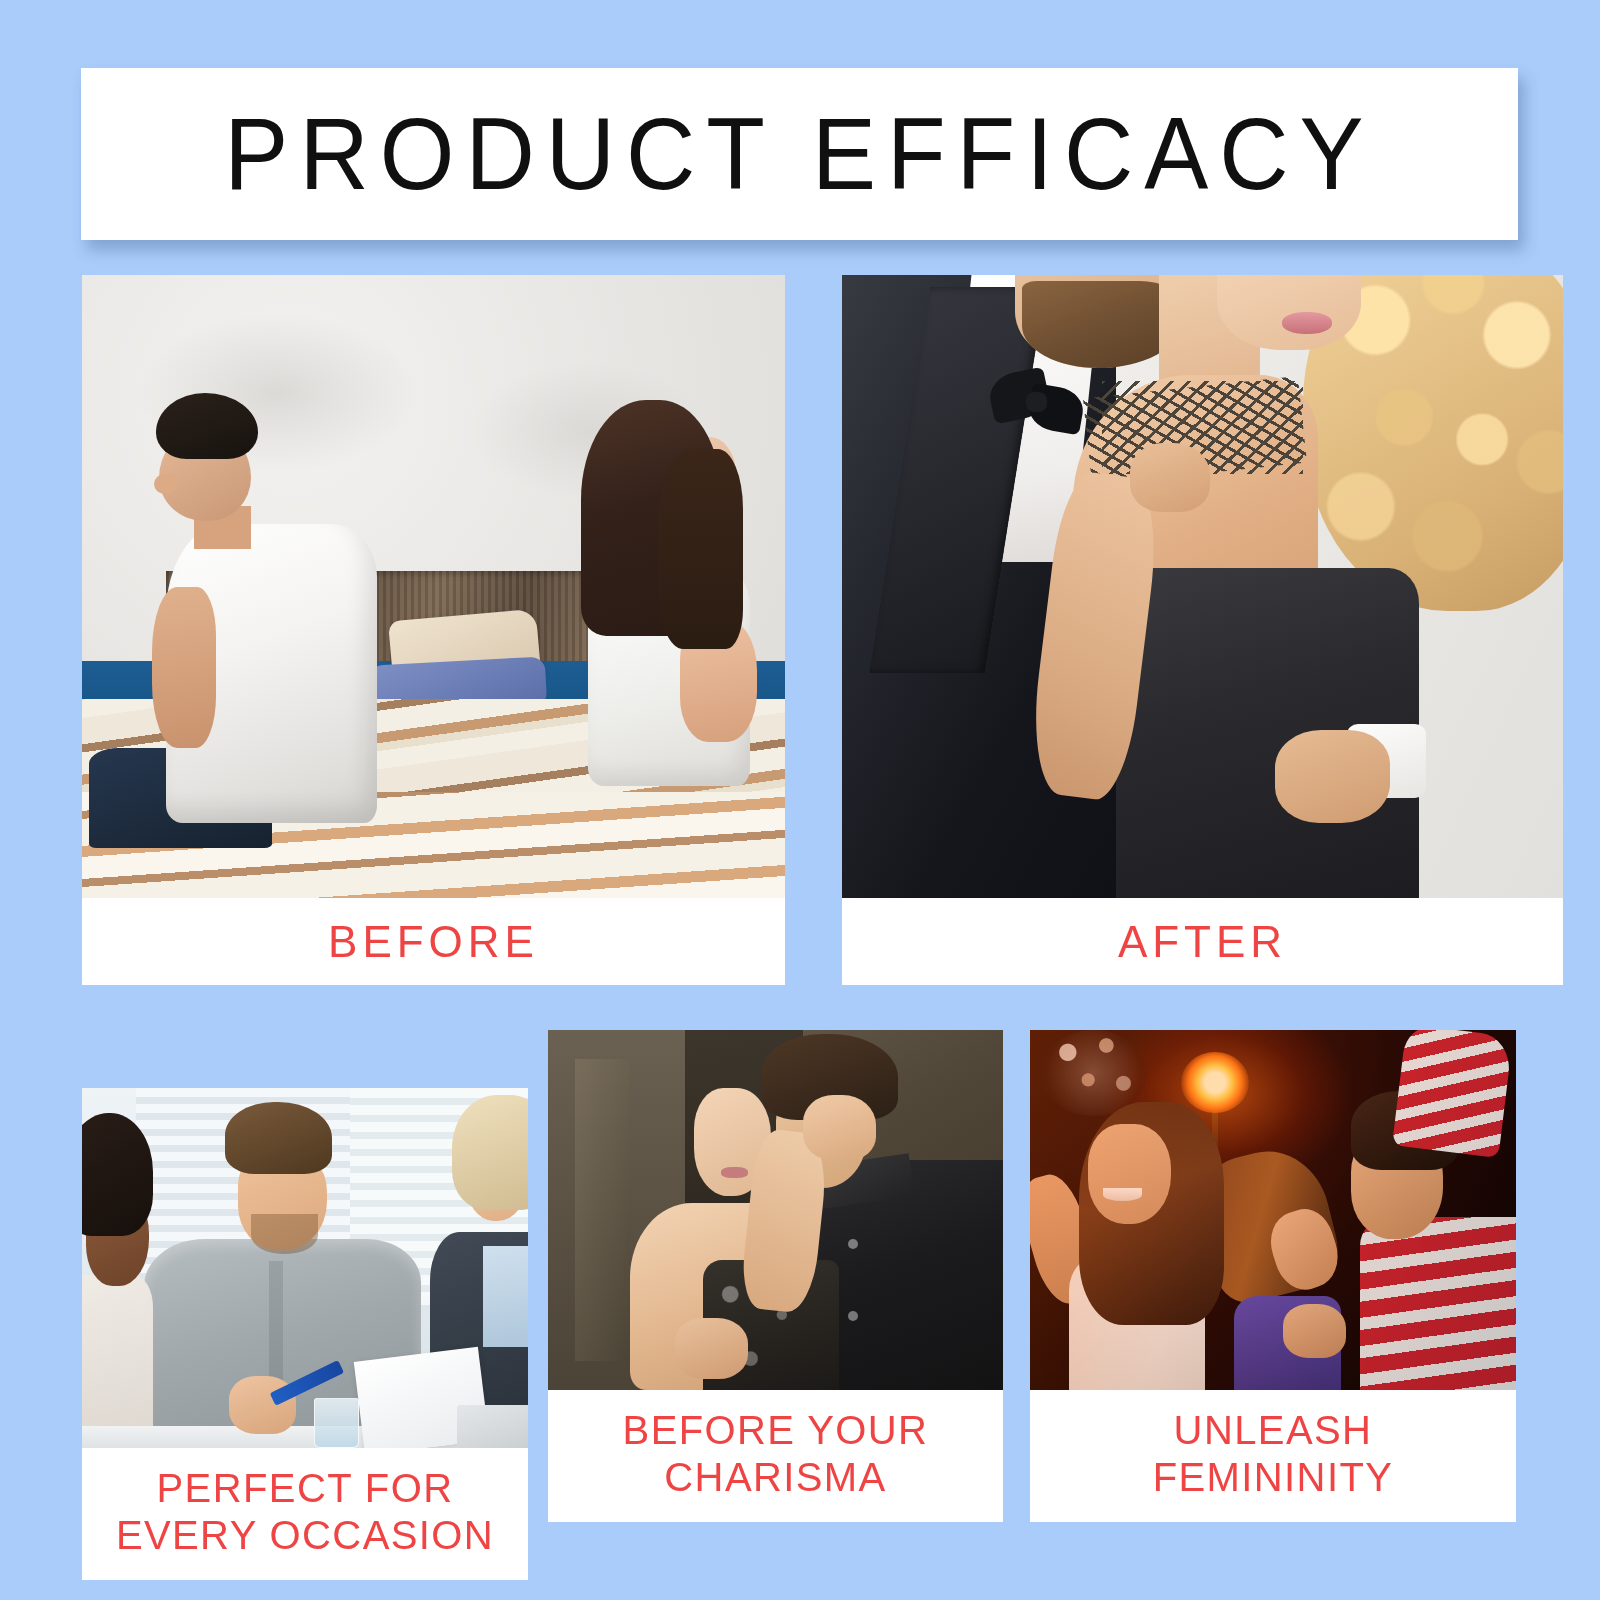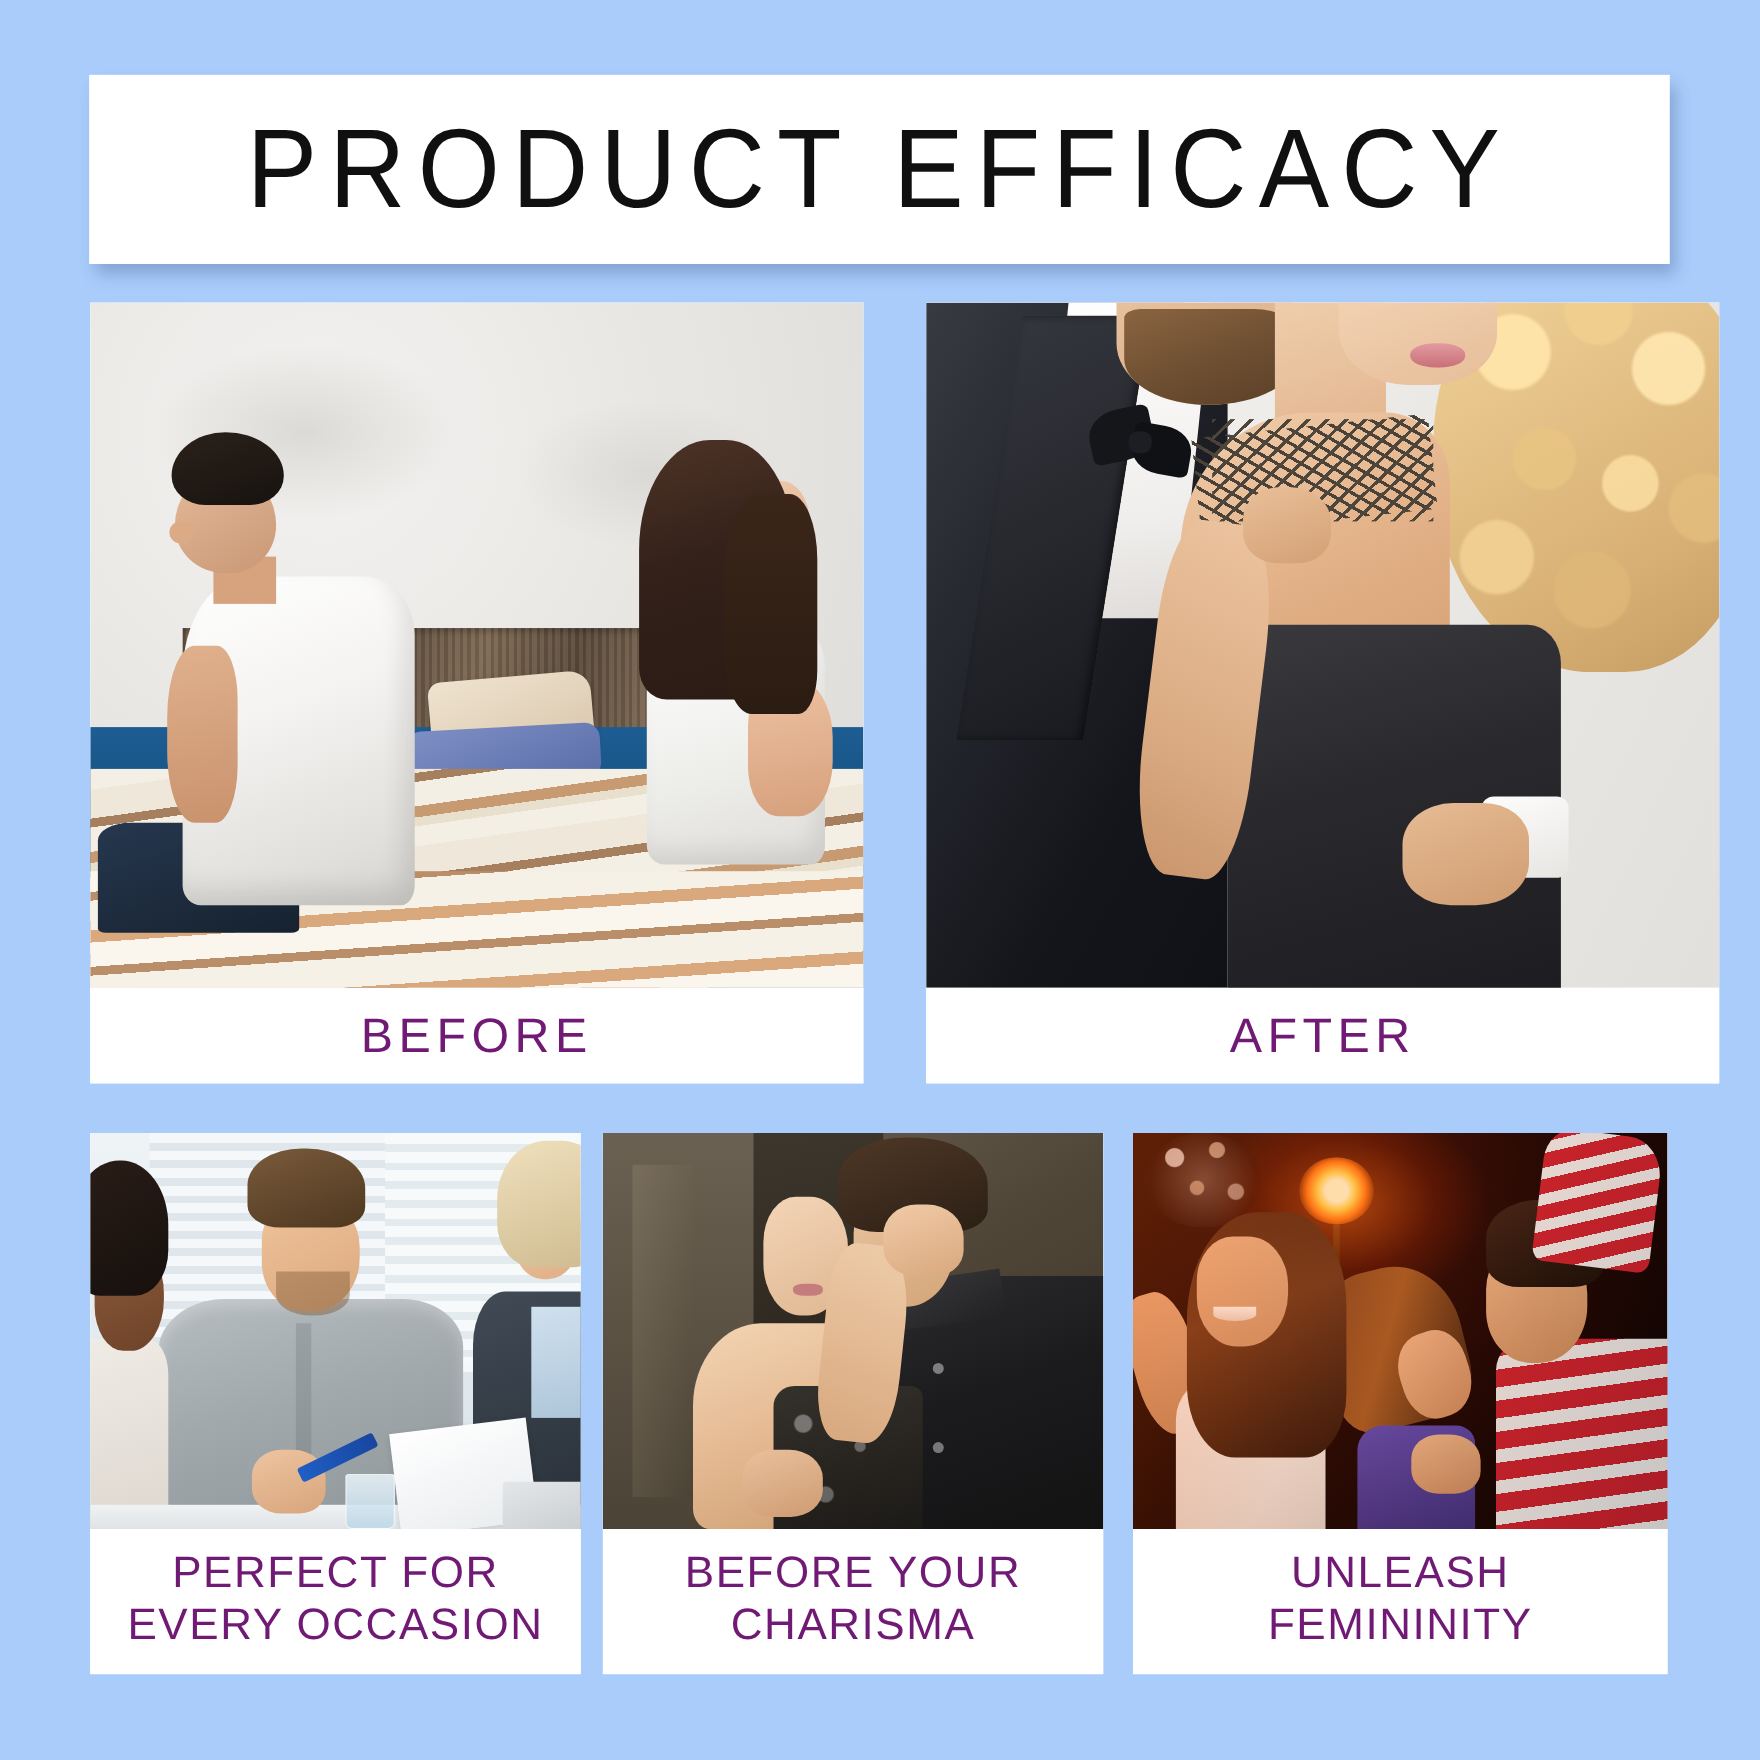--- a/index.html
+++ b/index.html
@@ -41,33 +41,33 @@
   .card-photo{ position:relative; overflow:hidden; width:100%; }
   .card-caption{
     flex:1;
     display:flex; align-items:center; justify-content:center;
     text-align:center;
     background:#ffffff;
   }
   .cap-text{
     font-family:"Liberation Sans", sans-serif;
     font-weight:300;
-    color:#701a75;
+    color:#ef4444;
     line-height:1.18;
     white-space:pre-line;
   }
   .cap-top{ font-size:44px; letter-spacing:5px; }
   .cap-bot{ font-size:40px; letter-spacing:1.4px; padding-bottom:4px;}
 
   
   #card-before { left:82px;  top:275px;  width:703px; height:710px; }
   #card-after  { left:797px; top:275px;  width:721px; height:710px;margin-left:45px; }
   #card-before .card-photo, #card-after .card-photo { height:623px; }
 
-  #card-occasion { left:82px;   top:1030px; width:446px; height:492px; }
+  #card-occasion { left:82px;   top:1088px; width:446px; height:492px; }
   #card-charisma { left:548px;  top:1030px; width:455px; height:492px; }
   #card-femininity{left:1030px; top:1030px; width:486px; height:492px; }
   #card-occasion .card-photo, #card-charisma .card-photo, #card-femininity .card-photo { height:360px; }
 
   
   .scene{ position:absolute; inset:0; }
   .f{ position:absolute; }
 
   
   .bf-wall{ inset:0; background:

